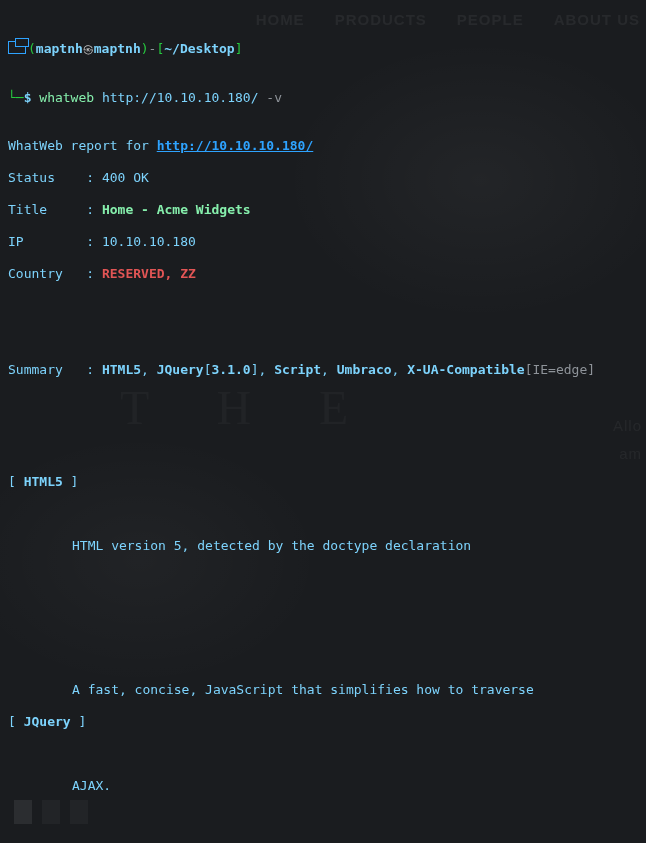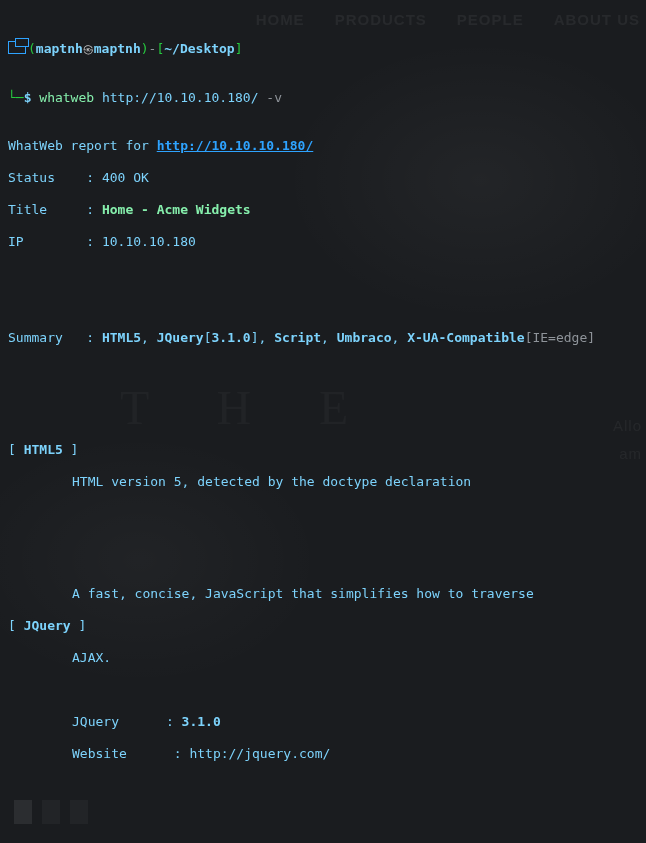--- a/index.html
+++ b/index.html
@@ -60,21 +60,21 @@
   
   .prompt-box{
     display:inline-block;width:16px;height:11px;
     border:1px solid #2ea3ff;position:relative;top:1px;margin-right:2px;
   }
   .prompt-box::after{
     content:"";position:absolute;left:6px;top:-4px;width:12px;height:7px;
     border:1px solid #2ea3ff;background:#1a1c1f;
   }
   .skull{color:#c6c6c6;font-size:11px;}
-  .indent{padding-left:64px;display:inline-block;}
+  .indent{padding-left:64px;display:inline-block;margin-top:32px;}
 </style>
 </head>
 <body>
 
 <div class="bg-overlay"></div>
 <div class="ghost-nav">
   <span>HOME</span>
   <span>PRODUCTS</span>
   <span>PEOPLE</span>
   <span>ABOUT US</span>
@@ -93,20 +93,21 @@
 <div class="term">
 
 <div class="line"><span class="prompt-box"></span><span class="c-green">(</span><span class="c-blue c-bold">maptnh</span><span class="skull">㉿</span><span class="c-blue c-bold">maptnh</span><span class="c-green">)</span><span class="c-gray">-</span><span class="c-green">[</span><span class="c-white c-bold">~/Desktop</span><span class="c-green">]</span></div>
 
 <div class="line"><span class="c-green">└─</span><span class="c-blue c-bold">$</span> <span class="c-orange">whatweb</span> <span class="c-white">http://10.10.10.180/</span> <span class="c-gray">-v</span></div>
 
 <div class="line"><span class="c-white">WhatWeb report for </span><span class="c-blue-u c-bold">http://10.10.10.180/</span></div>
 <div class="line"><span class="c-white">Status    : </span><span class="c-white">400 OK</span></div>
 <div class="line"><span class="c-white">Title     : </span><span class="c-orange c-bold">Home - Acme Widgets</span></div>
 <div class="line"><span class="c-white">IP        : </span><span class="c-white">10.10.10.180</span></div>
+<div class="line"><span class="c-white">Country   : </span><span class="c-redbold">RESERVED, ZZ</span></div>
 
 <div class="line"> </div>
 
 <div class="line"><span class="c-white">Summary   : </span><span class="c-white c-bold">HTML5</span><span class="c-white">, </span><span class="c-white c-bold">JQuery</span><span class="c-white">[</span><span class="c-blue c-bold">3.1.0</span><span class="c-white">]</span><span class="c-white">, </span><span class="c-white c-bold">Script</span><span class="c-white">, </span><span class="c-white c-bold">Umbraco</span><span class="c-white">, </span><span class="c-white c-bold">X-UA-Compatible</span><span class="c-gray">[IE=edge]</span></div>
 
 <div class="line"> </div>
 
 
 <div class="line"><span class="c-blue">[ </span><span class="c-white c-bold">HTML5</span><span class="c-blue"> ]</span></div>
 <div class="line"><span class="indent c-white">HTML version 5, detected by the doctype declaration</span></div>

